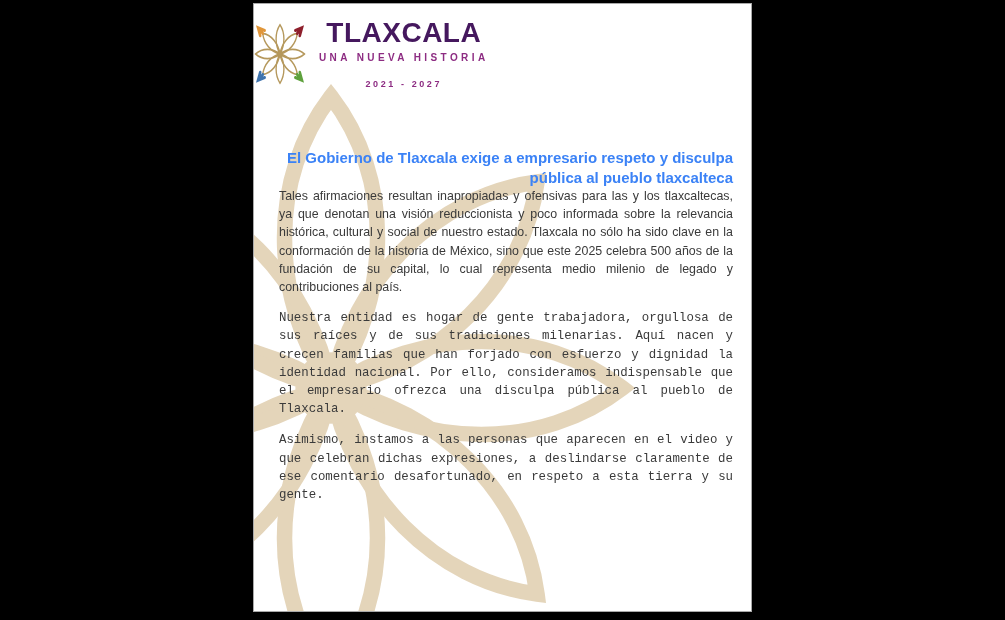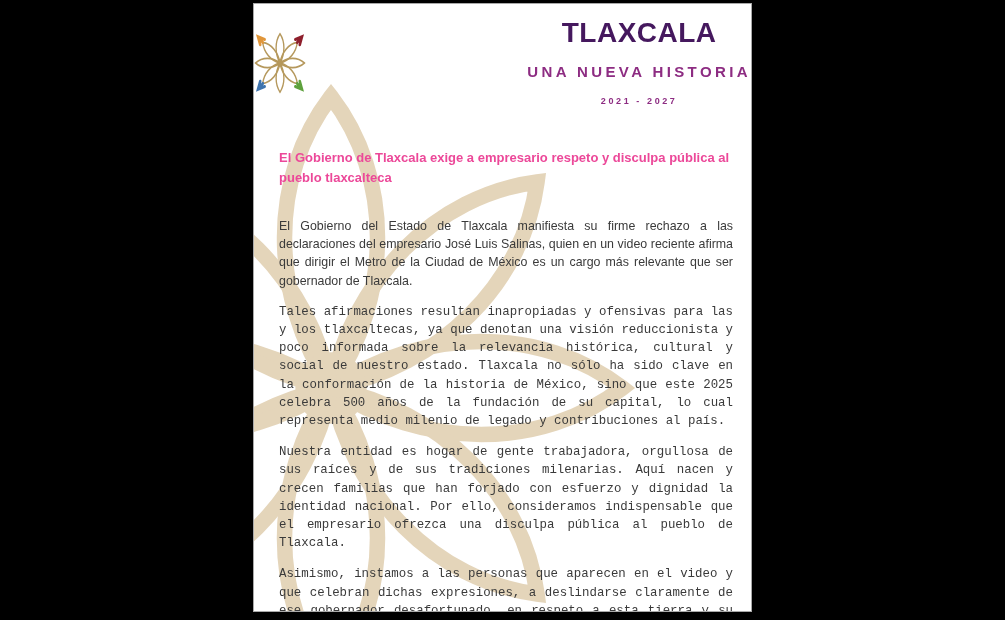--- a/index.html
+++ b/index.html
@@ -29,59 +29,60 @@
     width: 620px;
     height: 620px;
     pointer-events: none;
   }
   .logo {
     position: absolute;
     top: 15px;
     left: 0;
     right: 0;
     display: flex;
-    justify-content: space-between;
+    justify-content: flex-start;
     align-items: center;
     gap: 13px;
   }
   .logo-flower { width: 52px; height: 62px; flex: 0 0 auto; }
   .logo-text { text-align: center; }
   .logo-title {
     font-size: 28px;
     font-weight: bold;
     letter-spacing: 0.5px;
     line-height: 1;
     color: #45185e;
   }
   .logo-subtitle {
-    margin-top: 16px;
-    font-size: 15px;
+    margin-top: 5px;
+    font-size: 10px;
     font-weight: bold;
     letter-spacing: 3.4px;
     color: #8d2c82;
     white-space: nowrap;
   }
   .logo-years {
     margin-top: 16px;
     font-size: 9px;
     font-weight: bold;
     letter-spacing: 2.6px;
     color: #8d2c82;
   }
   .content {
     position: absolute;
     left: 25px;
     top: 144px;
     width: 454px;
   }
   .doc-title {
-    font-size: 13px;
+    font-size: 15px;
     font-weight: bold;
     line-height: 19.5px;
-    color: #ec4899;
+    color: #3b82f6;
+    text-align: right;
   }
   .para {
     font-size: 12.4px;
     line-height: 18.2px;
     color: #3a3a3a;
     text-align: justify;
   }
   .para.first { margin-top: 30px; }
   .para + .para { margin-top: 13px; font-family: Liberation Mono, monospace; }
   .svg-defs { position: absolute; width: 0; height: 0; overflow: hidden; }
@@ -132,20 +133,19 @@
       </svg>
       <div class="logo-text">
         <div class="logo-title">TLAXCALA</div>
         <div class="logo-subtitle">UNA NUEVA HISTORIA</div>
         <div class="logo-years">2021 - 2027</div>
       </div>
     </div>
 
     <div class="content">
       <h1 class="doc-title">El Gobierno de Tlaxcala exige a empresario respeto y disculpa pública al pueblo tlaxcalteca</h1>
-      <p class="para first">El Gobierno del Estado de Tlaxcala manifiesta su firme rechazo a las declaraciones del empresario José Luis Salinas, quien en un video reciente afirma que dirigir el Metro de la Ciudad de México es un cargo más relevante que ser gobernador de Tlaxcala.</p>
       <p class="para">Tales afirmaciones resultan inapropiadas y ofensivas para las y los tlaxcaltecas, ya que denotan una visión reduccionista y poco informada sobre la relevancia histórica, cultural y social de nuestro estado. Tlaxcala no sólo ha sido clave en la conformación de la historia de México, sino que este 2025 celebra 500 años de la fundación de su capital, lo cual representa medio milenio de legado y contribuciones al país.</p>
       <p class="para">Nuestra entidad es hogar de gente trabajadora, orgullosa de sus raíces y de sus tradiciones milenarias. Aquí nacen y crecen familias que han forjado con esfuerzo y dignidad la identidad nacional. Por ello, consideramos indispensable que el empresario ofrezca una disculpa pública al pueblo de Tlaxcala.</p>
-      <p class="para">Asimismo, instamos a las personas que aparecen en el video y que celebran dichas expresiones, a deslindarse claramente de ese gobernador desafortunado, en respeto a esta tierra y su gente.</p>
+      <p class="para">Asimismo, instamos a las personas que aparecen en el video y que celebran dichas expresiones, a deslindarse claramente de ese comentario desafortunado, en respeto a esta tierra y su gente.</p>
     </div>
 
   </div>
 </div>
 
 </body></html>

